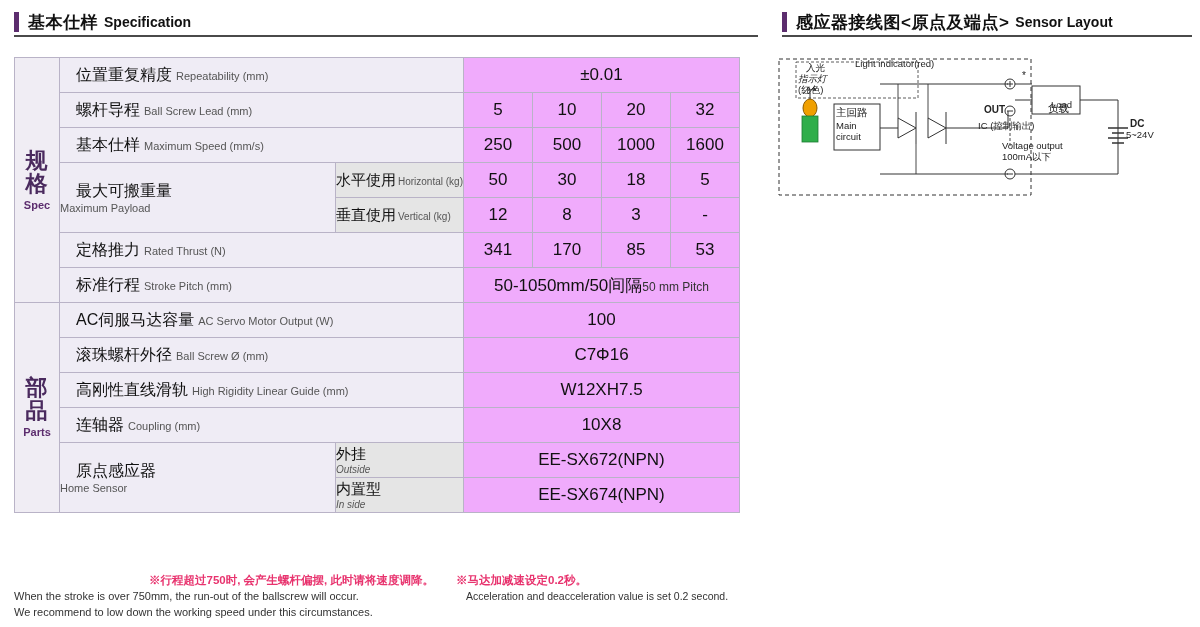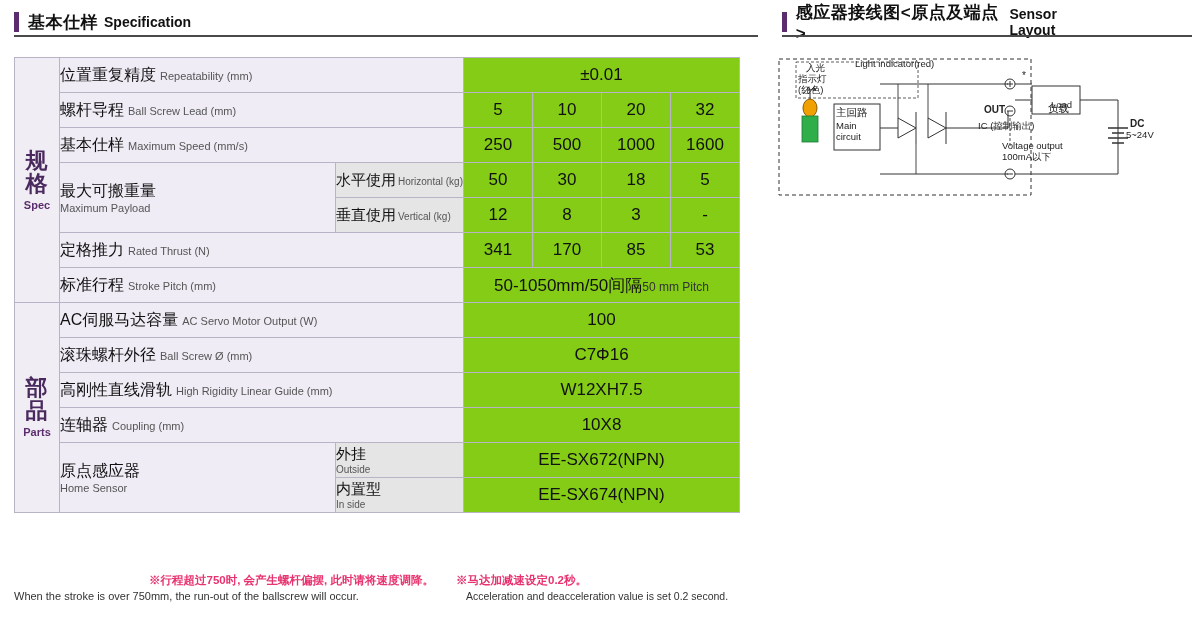--- a/index.html
+++ b/index.html
@@ -4,21 +4,21 @@
 <style>
   html,body{margin:0;padding:0;}
   body{
     width:1200px;height:627px;
     background:#ffffff;
     font-family:"Liberation Sans", sans-serif;
     color:#222;
     overflow:hidden;
     position:relative;
   }
-  .page{position:relative;width:1104px;height:627px;}
+  .page{position:relative;width:1104px;height:627px;padding-left:16px;}
 
   
   .hdr{position:absolute;height:26px;display:flex;align-items:center;}
   .hdr .bar{width:5px;height:20px;background:#5c2d6e;margin-right:9px;}
   .hdr .cn{font-size:17px;font-weight:bold;color:#111;letter-spacing:.5px;}
   .hdr .en{font-size:14px;font-weight:bold;color:#111;margin-left:6px;}
   #hdr-left{left:14px;top:9px;}
   #hdr-right{left:782px;top:9px;}
   .hdr-rule{position:absolute;height:2px;background:#4a4a4a;}
   #rule-left{left:14px;top:35px;width:744px;}
@@ -29,33 +29,33 @@
   .tbl td{border:1px solid #b9b3c7;padding:0;vertical-align:middle;}
   .sidecell{
     width:44px;background:#f0edf4;text-align:center;color:#4a2a5e;
     font-weight:bold;line-height:1.05;
   }
   .sidecell .cn{font-size:22px;letter-spacing:1px;display:block;}
   .sidecell .en{font-size:11px;font-weight:bold;display:block;margin-top:5px;color:#5c2d6e;}
   .lbl{
     background:#efecf5;padding:6px 10px;white-space:nowrap;
   }
-  .lbl .cn{font-size:16px;color:#111;}
+  .lbl .cn{font-size:16px;color:#111;margin-left:16px;}
   .lbl .en{font-size:11px;color:#555;margin-left:4px;}
   .lbl2{
     background:#e5e5e5;padding:5px 8px;white-space:nowrap;width:116px;
   }
   .lbl2 .cn{font-size:15px;color:#111;}
   .lbl2 .en{font-size:10px;color:#555;margin-left:2px;}
   .lbl2.stack .cn{display:block;font-size:15px;}
-  .lbl2.stack .en{display:block;margin-left:0;font-size:10px;}
+  .lbl2.stack .en{display:block;margin-left:0;font-size:10px;font-style:italic;}
   .lbl.stack .cn{display:block;}
   .lbl.stack .en{display:block;margin-left:0;}
   .val{
-    text-align:center;font-size:17px;color:#111;padding:6px 4px;background:#84cc16;
+    text-align:center;font-size:17px;color:#111;padding:6px 4px;background:#f0abfc;
   }
   .val.num{width:68px;}
   .val .small{font-size:12px;color:#333;}
   .row-h{height:35px;}
 </style>
 </head>
 <body>
 
 <div class="page">
 
@@ -200,20 +200,21 @@
           <span class="en">In side</span>
         </td>
         <td class="val" colspan="4">EE-SX674(NPN)</td>
       </tr>
     </tbody>
   </table>
 
   <div style="position:absolute;left:14px;top:572px;width:420px;">
     <div style="font-size:11.5px;font-weight:bold;color:#e8336e;line-height:1.5;text-align:right;">※行程超过750时, 会产生螺杆偏摆, 此时请将速度调降。</div>
     <div style="font-size:11px;color:#333;line-height:1.45;">When the stroke is over 750mm, the run-out of the ballscrew will occur.</div>
+    <div style="font-size:11px;color:#333;line-height:1.45;">We recommend to low down the working speed under this circumstances.</div>
   </div>
 
   <div style="position:absolute;left:418px;top:572px;width:360px;margin-left:38px;">
     <div style="font-size:11.5px;font-weight:bold;color:#e8336e;line-height:1.5;">※马达加减速设定0.2秒。</div>
     <div style="font-size:10.5px;color:#333;line-height:1.45;margin-left:10px;">Acceleration and deacceleration value is set 0.2 second.</div>
   </div>
 
   <div style="position:absolute;left:778px;top:56px;width:410px;height:146px;">
     <svg width="410" height="146" viewBox="0 0 410 146">
 
@@ -256,21 +257,21 @@
       <path d="M340 44 L340 118" stroke="#333" stroke-width="1"></path>
 
       <path d="M330 72 h20 M334 77 h12 M330 82 h20 M334 87 h12" stroke="#333" stroke-width="1.4"></path>
 
       <path d="M232 62 L232 90" stroke="#333" stroke-width="0.9" stroke-dasharray="3,2"></path>
     </svg>
 
     
     <div style="position:absolute;left:77px;top:2px;font-size:9.5px;color:#222;">Light indicator(red)</div>
     <div style="position:absolute;left:28px;top:6px;font-size:9.5px;color:#222;">入光</div>
-    <div style="position:absolute;left:20px;top:17px;font-size:9.5px;color:#222;">指示灯</div>
+    <div style="position:absolute;left:20px;top:17px;font-size:9.5px;color:#222;font-style:italic;">指示灯</div>
     <div style="position:absolute;left:20px;top:28px;font-size:9.5px;color:#222;">(红色)</div>
     <div style="position:absolute;left:58px;top:50px;font-size:10.5px;color:#222;">主回路</div>
     <div style="position:absolute;left:58px;top:64px;font-size:9.5px;color:#222;">Main</div>
     <div style="position:absolute;left:58px;top:75px;font-size:9.5px;color:#222;">circuit</div>
     <div style="position:absolute;left:264px;top:46px;font-size:10.5px;color:#222;margin-left:6px;">负载</div>
     <div style="position:absolute;left:273px;top:43px;font-size:9.5px;color:#222;">Load</div>
     <div style="position:absolute;left:352px;top:62px;font-size:10px;font-weight:bold;color:#222;">DC</div>
     <div style="position:absolute;left:348px;top:73px;font-size:9.5px;color:#222;">5~24V</div>
     <div style="position:absolute;left:206px;top:48px;font-size:10px;font-weight:bold;color:#222;">OUT</div>
     <div style="position:absolute;left:200px;top:64px;font-size:9.5px;color:#222;">IC (控制输出)</div>

